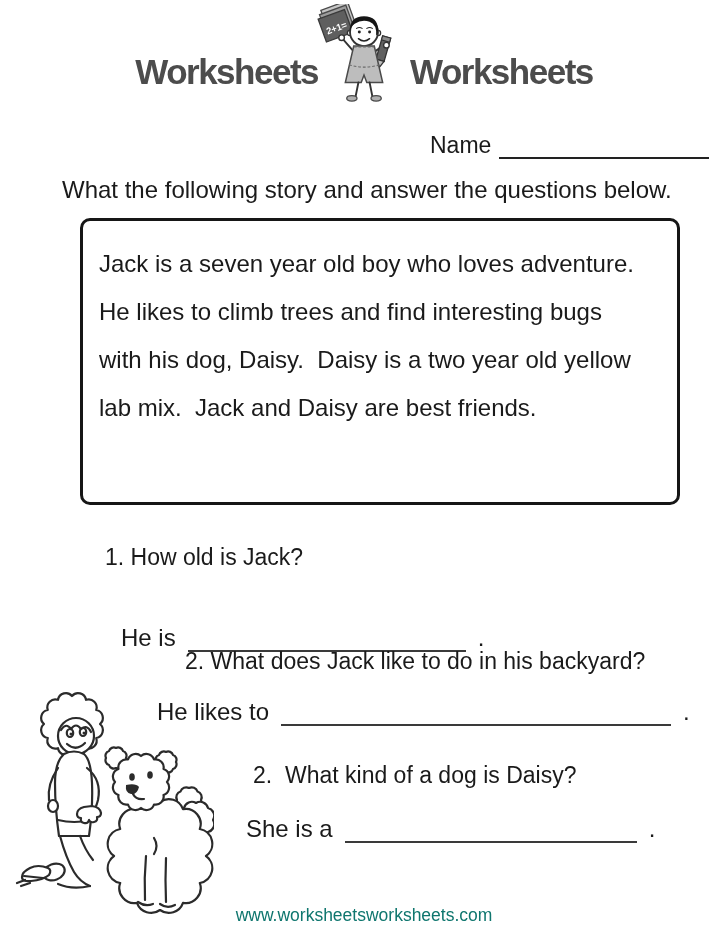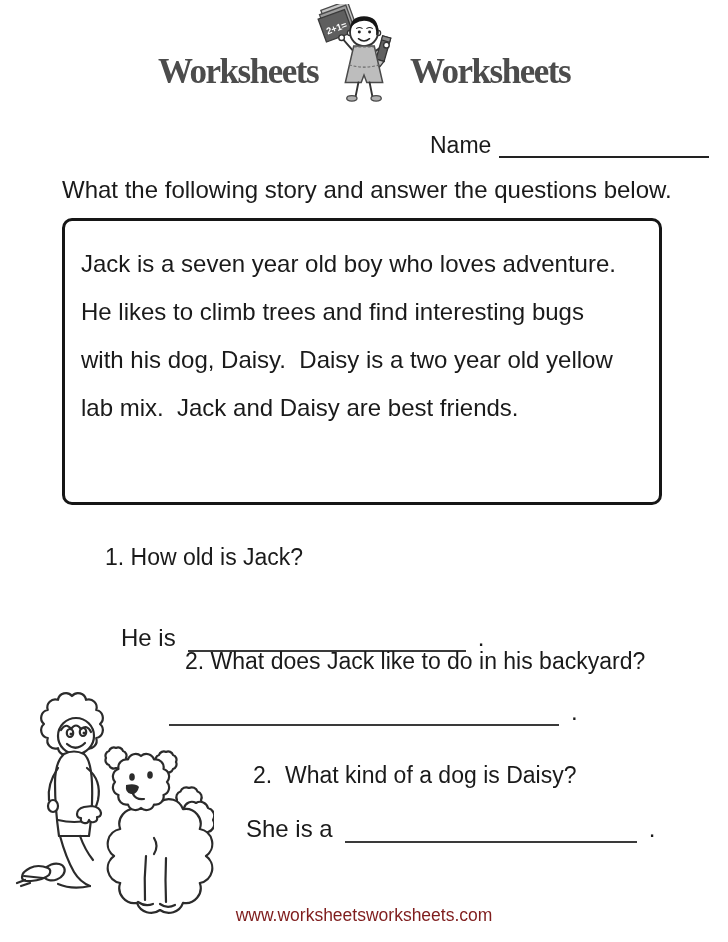--- a/index.html
+++ b/index.html
@@ -8,40 +8,40 @@
     width:728px; height:942px; position:relative; overflow:hidden;
     font-family:"Liberation Sans", sans-serif; color:#1a1a1a;
   }
   
   .logo-row {
     position:absolute; top:4px; left:0; width:100%;
     display:flex; justify-content:center; align-items:flex-end;
   }
   .logo-text {
     font-size:35px; font-weight:bold; color:#4c4c4c;
-    letter-spacing:-1.5px; line-height:1; margin-bottom:16px; z-index:1;font-family:Liberation Serif, serif;
+    letter-spacing:-1.5px; line-height:1; margin-bottom:16px; z-index:1;
   }
   .logo-text.left  { margin-right:-10px; }
   .logo-text.right { margin-left:-10px; }
   .logo-boy { position:relative; z-index:2; }
   
   .name-row {
     position:absolute; top:132px; left:430px;
-    display:flex; align-items:flex-start;
+    display:flex; align-items:flex-end;
   }
   .name-label { font-size:23px; }
   .name-line {
     display:inline-block; width:210px; height:26px;
     border-bottom:2px solid #222; margin-left:8px;
   }
   
   .instruction { position:absolute; top:176px; left:62px; font-size:24px; white-space:pre; }
   
   .story-box {
-    position:absolute; top:218px; left:62px; width:600px; height:287px;
+    position:absolute; top:218px; left:80px; width:600px; height:287px;
     border:3px solid #161616; border-radius:10px;
     padding:19px 2px 0 16px;
   }
   .story-line { font-size:24px; line-height:48px; white-space:pre; }
   
   .q-label { position:absolute; font-size:23px; white-space:pre;margin-left:21px; }
   .q-answer { position:absolute; display:flex; align-items:flex-end; font-size:24px; }
   .blank {
     display:inline-block; height:28px;
     border-bottom:2px solid #3a3a3a; margin-left:12px;
@@ -54,21 +54,21 @@
   #q2-answer { top:698px; left:157px; }
   #q2-answer .blank { width:390px; }
   #q3-label { top:762px; left:232px; }
   #q3-answer { top:815px; left:246px; }
   #q3-answer .blank { width:292px; }
   
   .corner-art { position:absolute; top:688px; left:14px; }
   
   .footer {
     position:absolute; top:905px; left:0; width:100%;
-    text-align:center; font-size:17.5px; color:#7f1d1d;
+    text-align:center; font-size:17.5px; color:#0f766e;
   }
 </style>
 </head>
 <body>
 
 <div>
 
   <div class="logo-row">
     <span class="logo-text left">Worksheets</span>
     <svg class="logo-boy" width="112" height="101" viewBox="0 0 120 108">
@@ -128,20 +128,21 @@
 
   <div class="q-label" id="q1-label">1. How old is Jack?</div>
   <div class="q-answer" id="q1-answer">
     <span>He is</span>
     <span class="blank"></span>
     <span class="period">.</span>
   </div>
 
   <div class="q-label" id="q2-label">2. What does Jack like to do in his backyard?</div>
   <div class="q-answer" id="q2-answer">
+    <span>He likes to</span>
     <span class="blank"></span>
     <span class="period">.</span>
   </div>
 
   <div class="q-label" id="q3-label">2.  What kind of a dog is Daisy?</div>
   <div class="q-answer" id="q3-answer">
     <span>She is a</span>
     <span class="blank"></span>
     <span class="period">.</span>
   </div>

